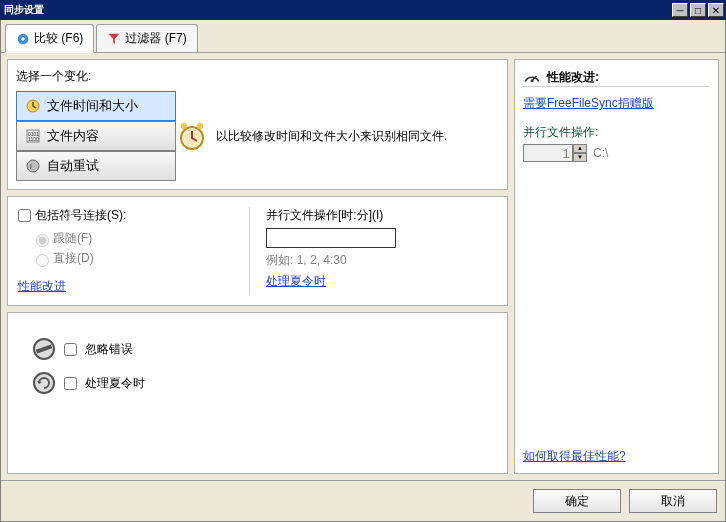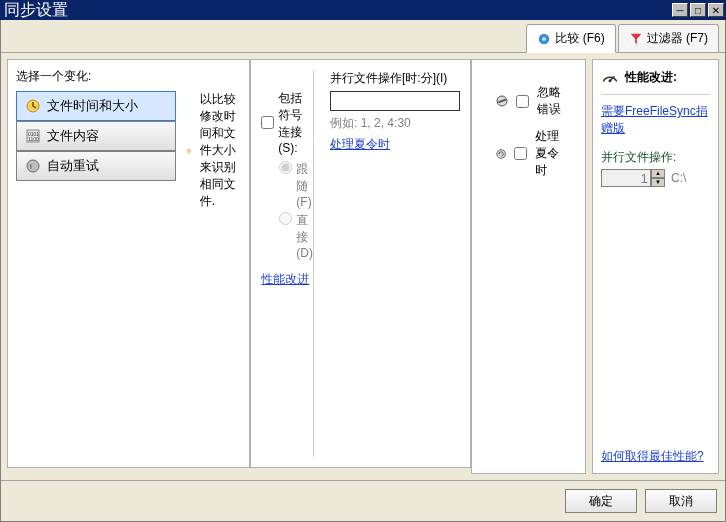--- a/index.html
+++ b/index.html
@@ -1,50 +1,50 @@
 <!DOCTYPE html>
 <html><head>
 <meta charset="utf-8">
 <style>
 * { box-sizing: border-box; margin: 0; padding: 0; }
 body { font-family: "Microsoft YaHei", SimSun, Arial, sans-serif; font-size: 12px; background: #c0c0c0; width: 726px; height: 522px; overflow: hidden; }
 .titlebar { background: #0a246a; color: #fff; height: 20px; display: flex; align-items: center; padding: 0 2px 0 4px; }
-.titlebar .title { flex: 1; font-size: 16px; font-weight: normal; }
+.titlebar .title { flex: 1; font-size: 10px; font-weight: bold; }
 .titlebar .winbtn { width: 16px; height: 14px; background: #c0c0c0; border: 1px solid #fff; border-right-color: #404040; border-bottom-color: #404040; margin-left: 2px; display: flex; align-items: center; justify-content: center; font-family: Arial; font-size: 10px; color: #000; cursor: pointer; }
 .window-body { background: #ece9d8; height: 502px; border: 1px solid #808080; border-top: none; display: flex; flex-direction: column; }
-.tabs { display: flex; border-bottom: 1px solid #a0a0a0; padding: 4px 4px 0 4px; justify-content: flex-end; }
+.tabs { display: flex; border-bottom: 1px solid #a0a0a0; padding: 4px 4px 0 4px; }
 .tab { display: flex; align-items: center; gap: 4px; padding: 5px 10px; border: 1px solid #a0a0a0; border-bottom: none; background: #f5f5f5; margin-right: 2px; cursor: pointer; border-radius: 3px 3px 0 0; position: relative; }
 .tab.active { background: #fff; border-bottom: 1px solid #fff; margin-bottom: -1px; z-index: 2; }
 .tab-icon { width: 14px; height: 14px; }
 .main { flex: 1; display: flex; padding: 6px; gap: 6px; }
-.left { flex: 1; display: flex; flex-direction: row; }
+.left { flex: 1; display: flex; flex-direction: column; }
 .right { width: 205px; border: 1px solid #b0b0b0; background: #fff; padding: 8px; display: flex; flex-direction: column; }
 .panel { border: 1px solid #b0b0b0; background: #fff; padding: 8px; margin-bottom: 6px; }
 .select-label { margin-bottom: 6px; }
-.variant-row { display: flex; gap: 10px; }
+.variant-row { display: flex; gap: 0; }
 .variants { display: flex; flex-direction: column; gap: 0; }
 .variant-btn { display: flex; align-items: center; gap: 6px; width: 160px; padding: 5px 8px; border: 1px solid #808080; background: linear-gradient(#f8f8f8,#e0e0e0); cursor: pointer; font-size: 13px; }
 .variant-btn.selected { background: #d6e8ff; border: 1px solid #3a7bd5; }
 .vicon { width: 16px; height: 16px; display: inline-flex; align-items: center; justify-content: center; }
 .clock-desc { display: flex; align-items: center; gap: 8px; flex: 1; }
 .clock { width: 32px; height: 32px; }
 .panel2 { border: 1px solid #b0b0b0; background: #fff; padding: 10px; margin-bottom: 6px; display: flex; }
 .panel2 .col { flex: 1; }
 .col.right-col { border-left: 1px solid #d0d0d0; padding-left: 16px; }
-.checkbox-row { display: flex; align-items: center; gap: 4px; margin-bottom: 6px; margin-top: 20px; }
-.radio-row { display: flex; align-items: flex-start; gap: 4px; margin: 3px 0 3px 18px; color: #808080; }
+.checkbox-row { display: flex; align-items: center; gap: 4px; margin-bottom: 6px; }
+.radio-row { display: flex; align-items: flex-end; gap: 4px; margin: 3px 0 3px 18px; color: #808080; }
 .link { color: #1a3fd4; text-decoration: underline; cursor: pointer; }
 .small-input { width: 130px; height: 20px; border: 1px solid #333; padding: 1px 3px; background: #fff; }
 .example { color: #808080; margin: 4px 0; }
 .panel3 { border: 1px solid #b0b0b0; background: #fff; padding: 24px; flex: 1; }
 .iconrow { display: flex; align-items: center; gap: 8px; margin-bottom: 10px; }
 .bigicon { width: 24px; height: 24px; }
 .footer { display: flex; justify-content: flex-end; gap: 8px; padding: 8px; border-top: 1px solid #a0a0a0; background: #ece9d8; }
-.footer button { width: 72px; height: 24px; border: 1px solid #808080; background: linear-gradient(#fdfdfd,#e4e4e4); cursor: pointer; font-family: Liberation Serif, serif; font-size: 12px; }
-.perf-head { display: flex; align-items: center; gap: 6px; font-weight: bold; padding-bottom: 8px; border-bottom: 1px solid #d0d0d0; margin-bottom: 8px; }
+.footer button { width: 88px; height: 24px; border: 1px solid #808080; background: linear-gradient(#fdfdfd,#e4e4e4); cursor: pointer; font-family: Liberation Serif, serif; font-size: 12px; }
+.perf-head { display: flex; align-items: center; gap: 6px; font-weight: bold; border-bottom: 1px solid #d0d0d0; margin-bottom: 8px; }
 .spinner { display: inline-flex; align-items: center; }
 .spinner input { width: 50px; height: 18px; border: 1px solid #808080; background: #f0f0f0; text-align: right; padding-right: 2px; color: #808080; }
 .spinner .sp-btns { display: flex; flex-direction: column; }
 .spinner .spb { width: 14px; height: 9px; border: 1px solid #808080; background: #d4d0c8; font-size: 6px; line-height: 6px; text-align: center; cursor: pointer; }
 .right .spacer { flex: 1; }
 input[type=checkbox], input[type=radio] { margin: 0; }
 </style>
 </head>
 <body>
 

